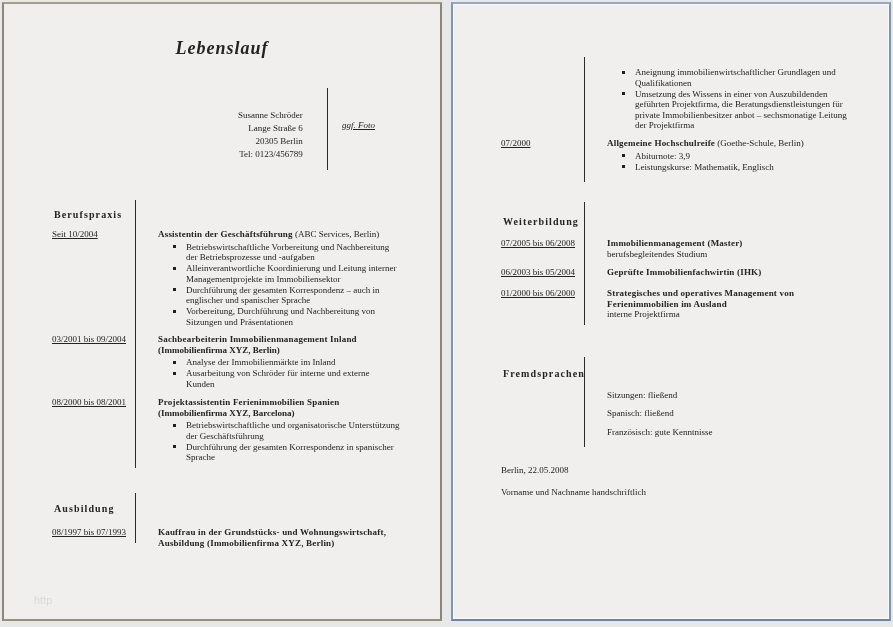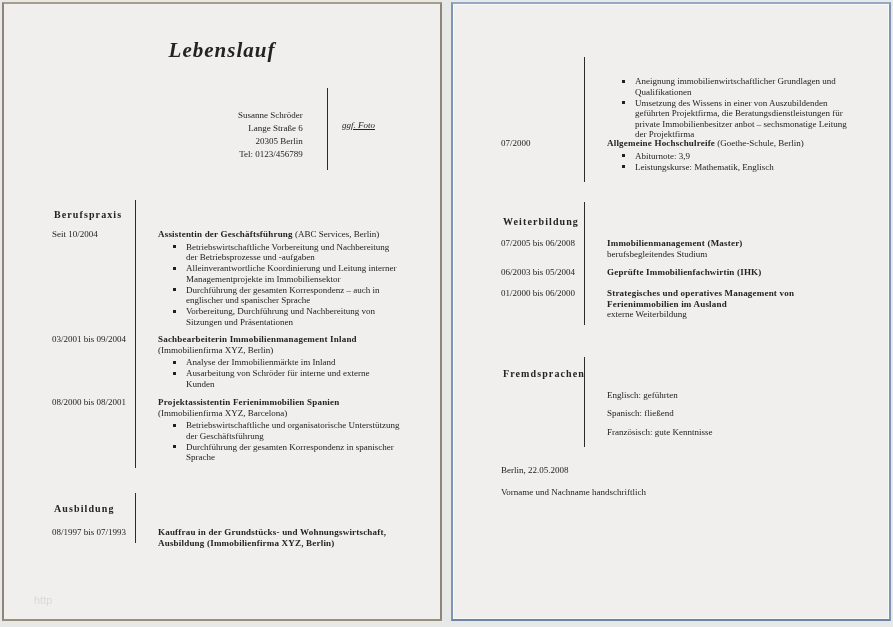--- a/index.html
+++ b/index.html
@@ -22,33 +22,33 @@
   .page-right {
     left:451px;
     border:2px solid #7e96b4;
     border-top-color:#93a9c3;
     border-bottom-color:#6d85a3;
     box-shadow:inset 0 0 0 1px rgba(255,255,255,0.55);
   }
   .doc-title {
     position:absolute; top:34px; left:0; right:0;
     text-align:center;
-    font-size:21px; font-weight:bold; font-style:italic; letter-spacing:1px;
+    font-size:18px; font-weight:bold; font-style:italic; letter-spacing:1px;
   }
   .contact { position:absolute; left:234px; top:105px; font-size:9px; line-height:13px;text-align:right; }
   .photo-divider { position:absolute; left:323px; top:84px; width:1px; height:82px; background:#2b2b2b; }
   .photo-hint { position:absolute; left:338px; top:116px; font-size:9px; font-style:italic; text-decoration:underline; }
   .sec-header { position:absolute; left:50px; font-size:10px; font-weight:bold; letter-spacing:1.1px; }
   .vrule { position:absolute; left:131px; width:1px; background:#2b2b2b; }
   .row { position:absolute; left:0; right:6px; font-size:9px; line-height:10.5px; }
-  .date { position:absolute; left:48px; top:0; white-space:nowrap; font-size:9px; }
+  .date { position:absolute; left:48px; top:0; white-space:nowrap; font-size:9px;text-decoration:underline; }
   .econtent { margin-left:154px; }
   .etitle { font-weight:bold; letter-spacing:0.2px; white-space:pre-line; }
   .etitle .eorg-inline { font-weight:normal; letter-spacing:0; }
-  .eorg { font-weight:normal; white-space:pre-line; }
+  .eorg { font-weight:bold; white-space:pre-line; }
   .enote { font-weight:normal; white-space:pre-line; }
   .bullets { margin-top:2px; }
   .bul { position:relative; padding-left:28px; white-space:pre-line; margin-bottom:0.5px; }
   .bul::before {
     content:""; position:absolute; left:15px; top:3.5px;
     width:3.2px; height:3.2px; background:#1f1f1f;
   }
   .lang-item { position:absolute; left:154px; font-size:9px; }
   .closing-date { position:absolute; left:48px; top:461px; font-size:9px; }
   .closing-sig { position:absolute; left:48px; top:483px; font-size:9px; }
@@ -134,21 +134,21 @@
 
     <div class="watermark">http</div>
   </div>
 
   <div class="page page-right">
 
     <div class="vrule" style="top:53px;height:125px"></div>
 
     <div class="row" style="top:59px">
       <div class="econtent">
-        <div class="bullets" style="margin-top:13px">
+        <div class="bullets" style="margin-top:4px">
           <div class="bul">Aneignung immobilienwirtschaftlicher Grundlagen und
 Qualifikationen</div>
           <div class="bul">Umsetzung des Wissens in einer von Auszubildenden
 geführten Projektfirma, die Beratungsdienstleistungen für
 private Immobilienbesitzer anbot – sechsmonatige Leitung
 der Projektfirma</div>
         </div>
       </div>
     </div>
 
@@ -179,28 +179,28 @@
       <div class="econtent">
         <div class="etitle">Geprüfte Immobilienfachwirtin (IHK)</div>
       </div>
     </div>
 
     <div class="row" style="top:284px">
       <span class="date">01/2000 bis 06/2000</span>
       <div class="econtent">
         <div class="etitle">Strategisches und operatives Management von
 Ferienimmobilien im Ausland</div>
-        <div class="enote">externe Weiterbildung</div>
+        <div class="enote">interne Projektfirma</div>
       </div>
     </div>
 
     <div class="sec-header" style="top:364px">Fremdsprachen</div>
     <div class="vrule" style="top:353px;height:90px"></div>
 
-    <div class="lang-item" style="top:386px">Englisch: geführten</div>
+    <div class="lang-item" style="top:386px">Sitzungen: fließend</div>
     <div class="lang-item" style="top:404px">Spanisch: fließend</div>
     <div class="lang-item" style="top:423px">Französisch: gute Kenntnisse</div>
 
     <div class="closing-date">Berlin, 22.05.2008</div>
     <div class="closing-sig">Vorname und Nachname handschriftlich</div>
   </div>
 
 </div>
 
 </body></html>

